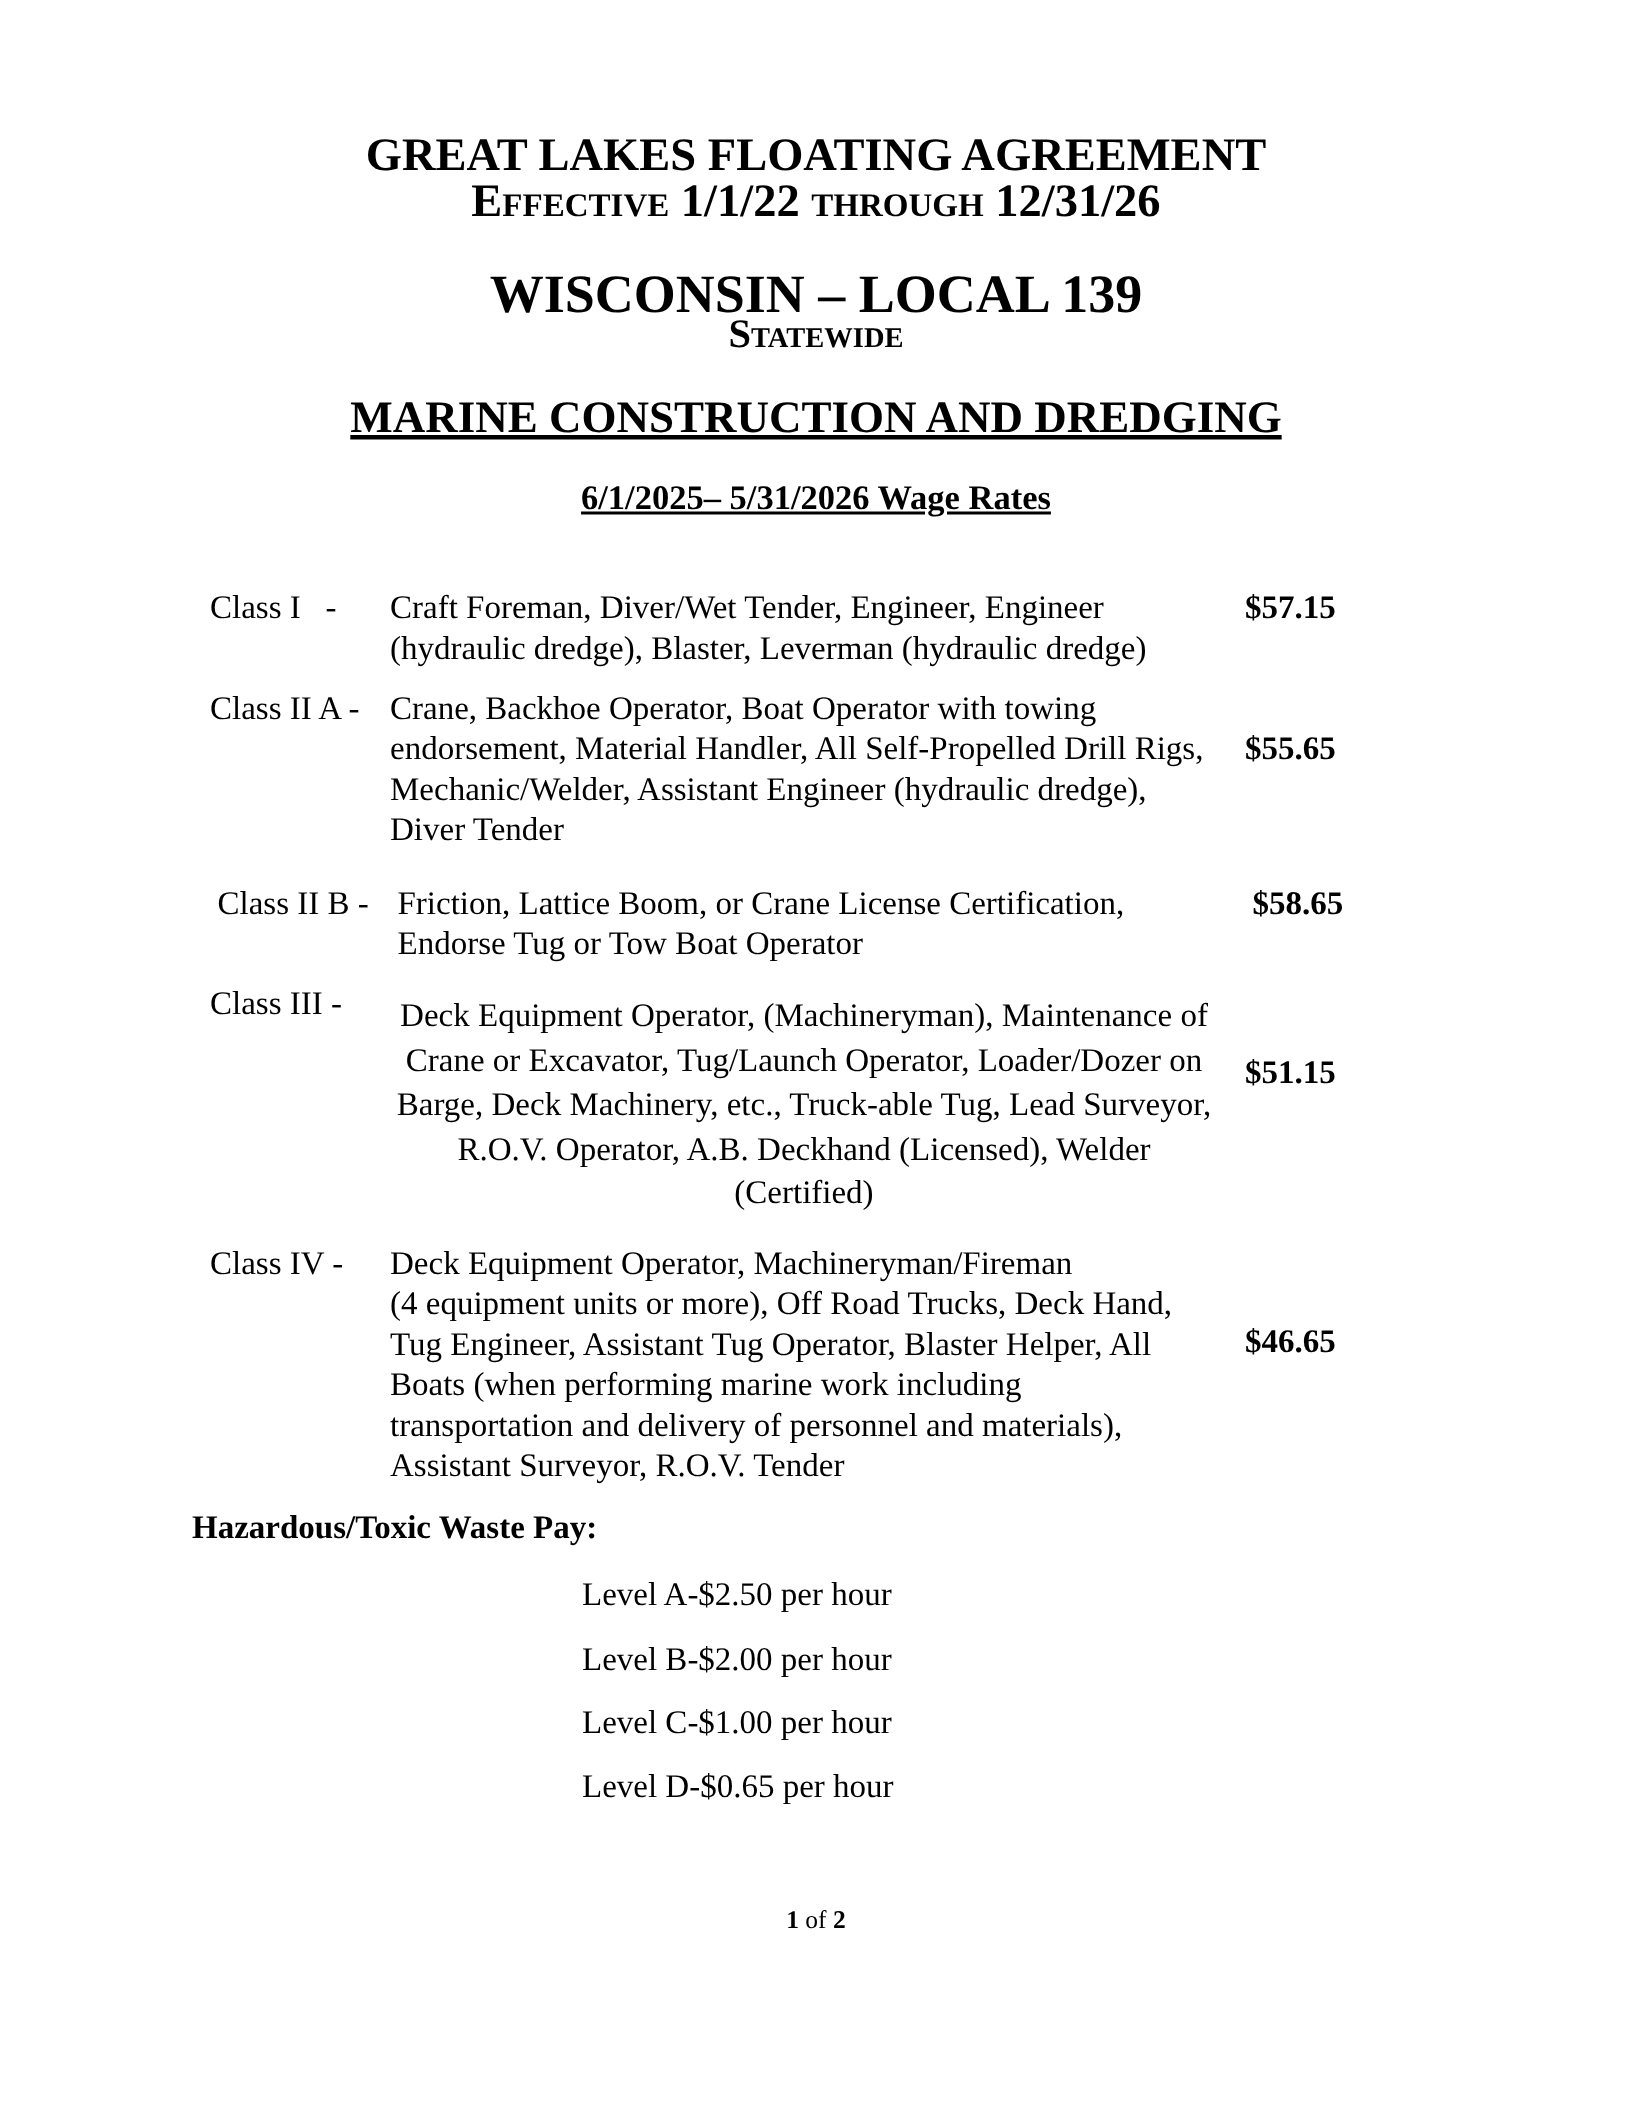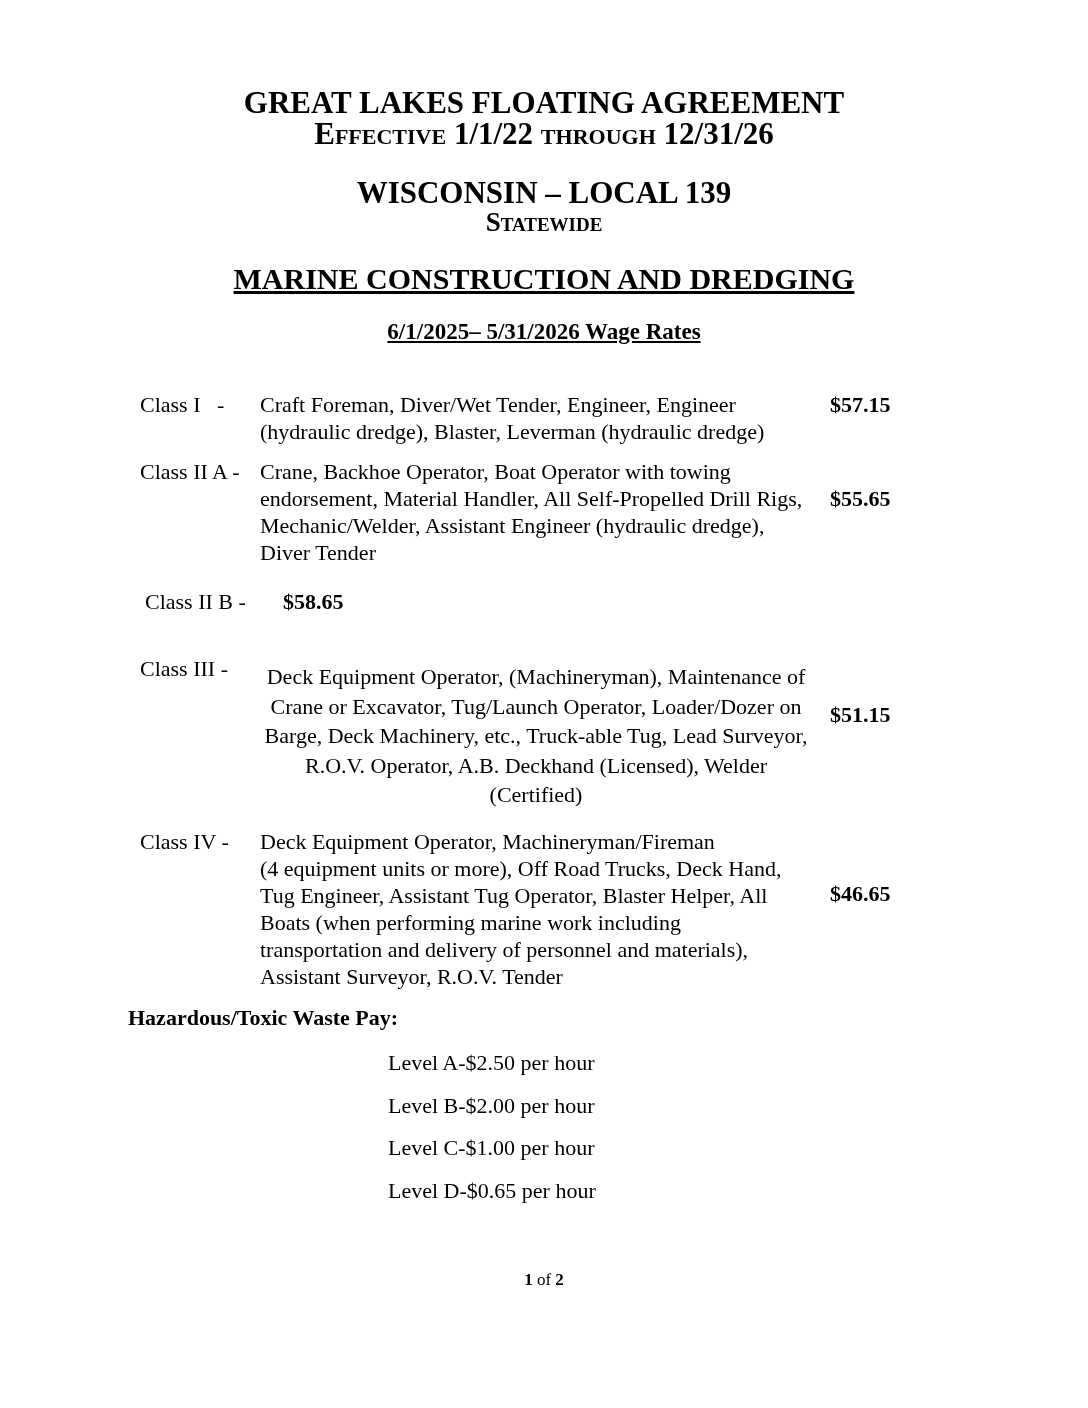--- a/index.html
+++ b/index.html
@@ -15,21 +15,21 @@
   }
   .centered {
     position: absolute;
     left: 0;
     width: 100%;
     text-align: center;
     white-space: pre;
   }
   .doc-title      { top: 85px;  font-size: 31px; font-weight: bold; }
   .doc-effective  { top: 116px; font-size: 31px; font-weight: bold; font-variant: small-caps; }
-  .doc-region     { top: 175px; font-size: 31px; font-weight: bold; }
+  .doc-region     { top: 175px; font-size: 36px; font-weight: bold; }
   .doc-statewide  { top: 207px; font-size: 27px; font-weight: bold; font-variant: small-caps; }
   .doc-section    { top: 262px; font-size: 30px; font-weight: bold; text-decoration: underline; }
   .doc-wagedates  { top: 319px; font-size: 23px; font-weight: bold; text-decoration: underline; }
 
   .class-row {
     position: absolute;
     left: 140px;
     display: flex;
     align-items: flex-start;
     font-size: 22px;
@@ -114,20 +114,22 @@
     <div class="class-label">Class II A -</div>
     <div class="class-desc">Crane, Backhoe Operator, Boat Operator with towing
 endorsement, Material Handler, All Self-Propelled Drill Rigs,
 Mechanic/Welder, Assistant Engineer (hydraulic dredge),
 Diver Tender</div>
     <div class="class-rate rate-off-1">$55.65</div>
   </div>
 
   <div class="class-row row-class-3">
     <div class="class-label">Class II B -</div>
+    <div class="class-desc">Friction, Lattice Boom, or Crane License Certification,
+Endorse Tug or Tow Boat Operator</div>
     <div class="class-rate">$58.65</div>
   </div>
 
   <div class="class-row row-class-4">
     <div class="class-label">Class III -</div>
     <div class="class-desc">Deck Equipment Operator, (Machineryman), Maintenance of
 Crane or Excavator, Tug/Launch Operator, Loader/Dozer on
 Barge, Deck Machinery, etc., Truck-able Tug, Lead Surveyor,
 R.O.V. Operator, A.B. Deckhand (Licensed), Welder
 (Certified)</div>

